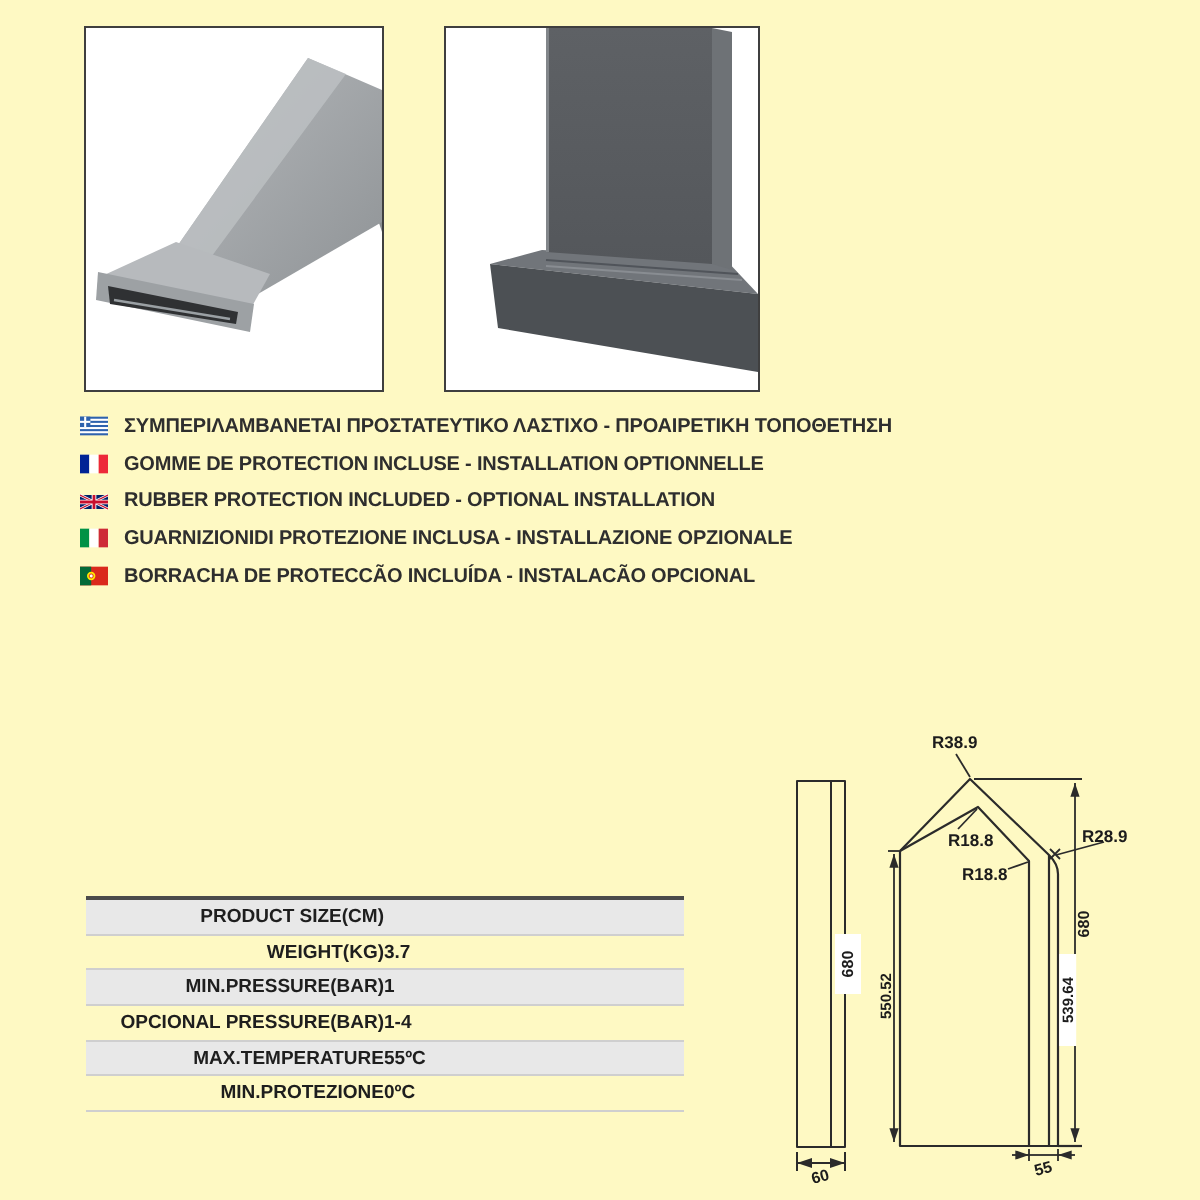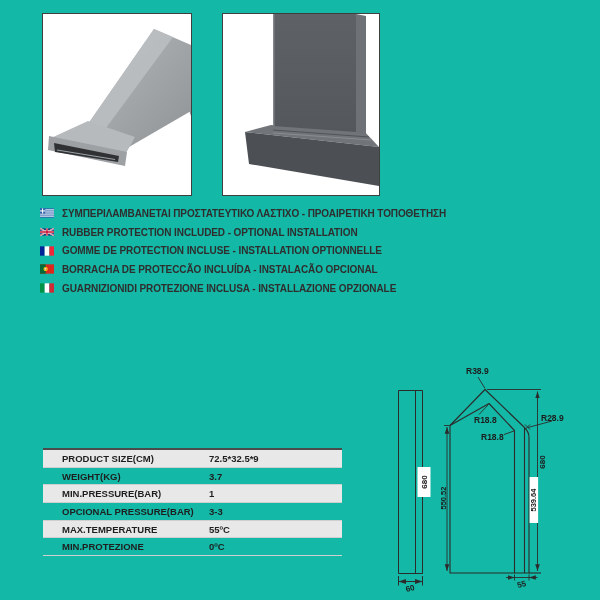--- a/index.html
+++ b/index.html
@@ -1,31 +1,31 @@
 <!DOCTYPE html>
 <html><head>
 <meta charset="utf-8">
 <style>
   html,body{margin:0;padding:0;background:#fff;}
-  .page{position:relative;width:600px;height:600px;background:#14b8a6;overflow:hidden;
+  .page{position:relative;width:600px;height:600px;background:#fef9c3;overflow:hidden;
         font-family:"Liberation Sans","DejaVu Sans",sans-serif;}
   .photo-box{position:absolute;top:13px;border:1px solid #3f3f3f;background:#fff;overflow:hidden;}
   .box1{left:42px;width:148px;height:181px;}
   .box2{left:222px;width:156px;height:181px;}
   .photo-box svg{display:block;width:100%;height:100%;}
   .lang-list{position:absolute;left:40px;top:204px;}
   .lang-row{display:flex;align-items:center;height:18.7px;}
   .flag{flex:0 0 14px;width:14px;height:10px;margin-right:8px;display:inline-flex;}
   .flag svg{width:14px;height:10px;display:block;}
   .lang-text{font-size:10px;font-weight:bold;color:#2e2e2e;letter-spacing:-0.1px;white-space:nowrap;}
   .spec-table{position:absolute;left:43px;top:448px;width:299px;border-top:2px solid #4b4b4b;}
   .spec-row{display:flex;align-items:center;height:16.7px;border-bottom:1px solid #cfcfcf;
             font-size:9.5px;font-weight:bold;color:#1e1e1e;}
   .spec-row.alt{background:#e8e8e8;}
-  .spec-label{width:147px;padding-left:19px;white-space:nowrap;}
+  .spec-label{width:147px;padding-left:2px;white-space:nowrap;text-align:right;}
   .spec-value{flex:1;white-space:nowrap;}
   .drawing{position:absolute;left:388px;top:356px;width:214px;height:246px;}
   .drawing text{font-family:"Liberation Sans","DejaVu Sans",sans-serif;font-weight:bold;fill:#1c1c1c;}
 </style>
 </head>
 <body>
 
 <div class="page">
 
   <div class="photo-box box1">
@@ -77,79 +77,78 @@
             </g>
           <rect width="10" height="10" fill="#2d62ad"></rect>
             <rect x="4" width="2" height="10" fill="#fff"></rect>
             <rect y="4" width="10" height="2" fill="#fff"></rect>
         </svg>
         </span>
       <span class="lang-text">ΣΥΜΠΕΡΙΛΑΜΒΑΝΕΤΑΙ ΠΡΟΣΤΑΤΕΥΤΙΚΟ ΛΑΣΤΙΧΟ - ΠΡΟΑΙΡΕΤΙΚΗ ΤΟΠΟΘΕΤΗΣΗ</span>
     </div>
     <div class="lang-row">
       <span class="flag">
+        <svg viewBox="0 0 30 20">
+            <rect width="10" height="20" fill="#002395"></rect>
+            <rect x="10" width="10" height="20" fill="#fff"></rect>
+            <rect x="20" width="10" height="20" fill="#ed2939"></rect>
+          </svg>
+        </span>
+      <span class="lang-text">GOMME DE PROTECTION INCLUSE - INSTALLATION OPTIONNELLE</span>
+    </div>
+    <div class="lang-row">
+      <span class="flag">
         <svg viewBox="0 0 60 30">
             <rect width="60" height="30" fill="#012169"></rect>
           <path d="M0,0 L60,30 M60,0 L0,30" stroke="#fff" stroke-width="6"></path>
           <path d="M0,0 L60,30 M60,0 L0,30" stroke="#c8102e" stroke-width="2.5"></path>
           <path d="M30,0 V30 M0,15 H60" stroke="#fff" stroke-width="10"></path>
           <path d="M30,0 V30 M0,15 H60" stroke="#c8102e" stroke-width="6"></path>
         </svg>
         </span>
       <span class="lang-text">RUBBER PROTECTION INCLUDED - OPTIONAL INSTALLATION</span>
     </div>
     <div class="lang-row">
       <span class="flag">
         <svg viewBox="0 0 30 20">
-            <rect width="10" height="20" fill="#002395"></rect>
+            <rect width="10" height="20" fill="#009246"></rect>
             <rect x="10" width="10" height="20" fill="#fff"></rect>
-            <rect x="20" width="10" height="20" fill="#ed2939"></rect>
+            <rect x="20" width="10" height="20" fill="#ce2b37"></rect>
           </svg>
         </span>
-      <span class="lang-text">GOMME DE PROTECTION INCLUSE - INSTALLATION OPTIONNELLE</span>
+      <span class="lang-text">GUARNIZIONIDI PROTEZIONE INCLUSA - INSTALLAZIONE OPZIONALE</span>
     </div>
     <div class="lang-row">
       <span class="flag">
         <svg viewBox="0 0 30 20">
             <rect width="30" height="20" fill="#da291c"></rect>
             <rect width="12" height="20" fill="#046a38"></rect>
             <circle cx="12" cy="10" r="4.5" fill="#ffe900"></circle>
             <circle cx="12" cy="10" r="2.2" fill="#fff" stroke="#da291c" stroke-width="1"></circle>
           </svg>
         </span>
       <span class="lang-text">BORRACHA DE PROTECCÃO INCLUÍDA - INSTALACÃO OPCIONAL</span>
     </div>
-    <div class="lang-row">
-      <span class="flag">
-        <svg viewBox="0 0 30 20">
-            <rect width="10" height="20" fill="#009246"></rect>
-            <rect x="10" width="10" height="20" fill="#fff"></rect>
-            <rect x="20" width="10" height="20" fill="#ce2b37"></rect>
-          </svg>
-        </span>
-      <span class="lang-text">GUARNIZIONIDI PROTEZIONE INCLUSA - INSTALLAZIONE OPZIONALE</span>
-    </div>
   </div>
 
   <div class="spec-table">
     <div class="spec-row alt">
       <span class="spec-label">PRODUCT SIZE(CM)</span>
-      <span class="spec-value">72.5*32.5*9</span>
     </div>
     <div class="spec-row">
       <span class="spec-label">WEIGHT(KG)</span>
       <span class="spec-value">3.7</span>
     </div>
     <div class="spec-row alt">
       <span class="spec-label">MIN.PRESSURE(BAR)</span>
       <span class="spec-value">1</span>
     </div>
     <div class="spec-row">
       <span class="spec-label">OPCIONAL PRESSURE(BAR)</span>
-      <span class="spec-value">3-3</span>
+      <span class="spec-value">1-4</span>
     </div>
     <div class="spec-row alt">
       <span class="spec-label">MAX.TEMPERATURE</span>
       <span class="spec-value">55ºC</span>
     </div>
     <div class="spec-row">
       <span class="spec-label">MIN.PROTEZIONE</span>
       <span class="spec-value">0ºC</span>
     </div>
   </div>

